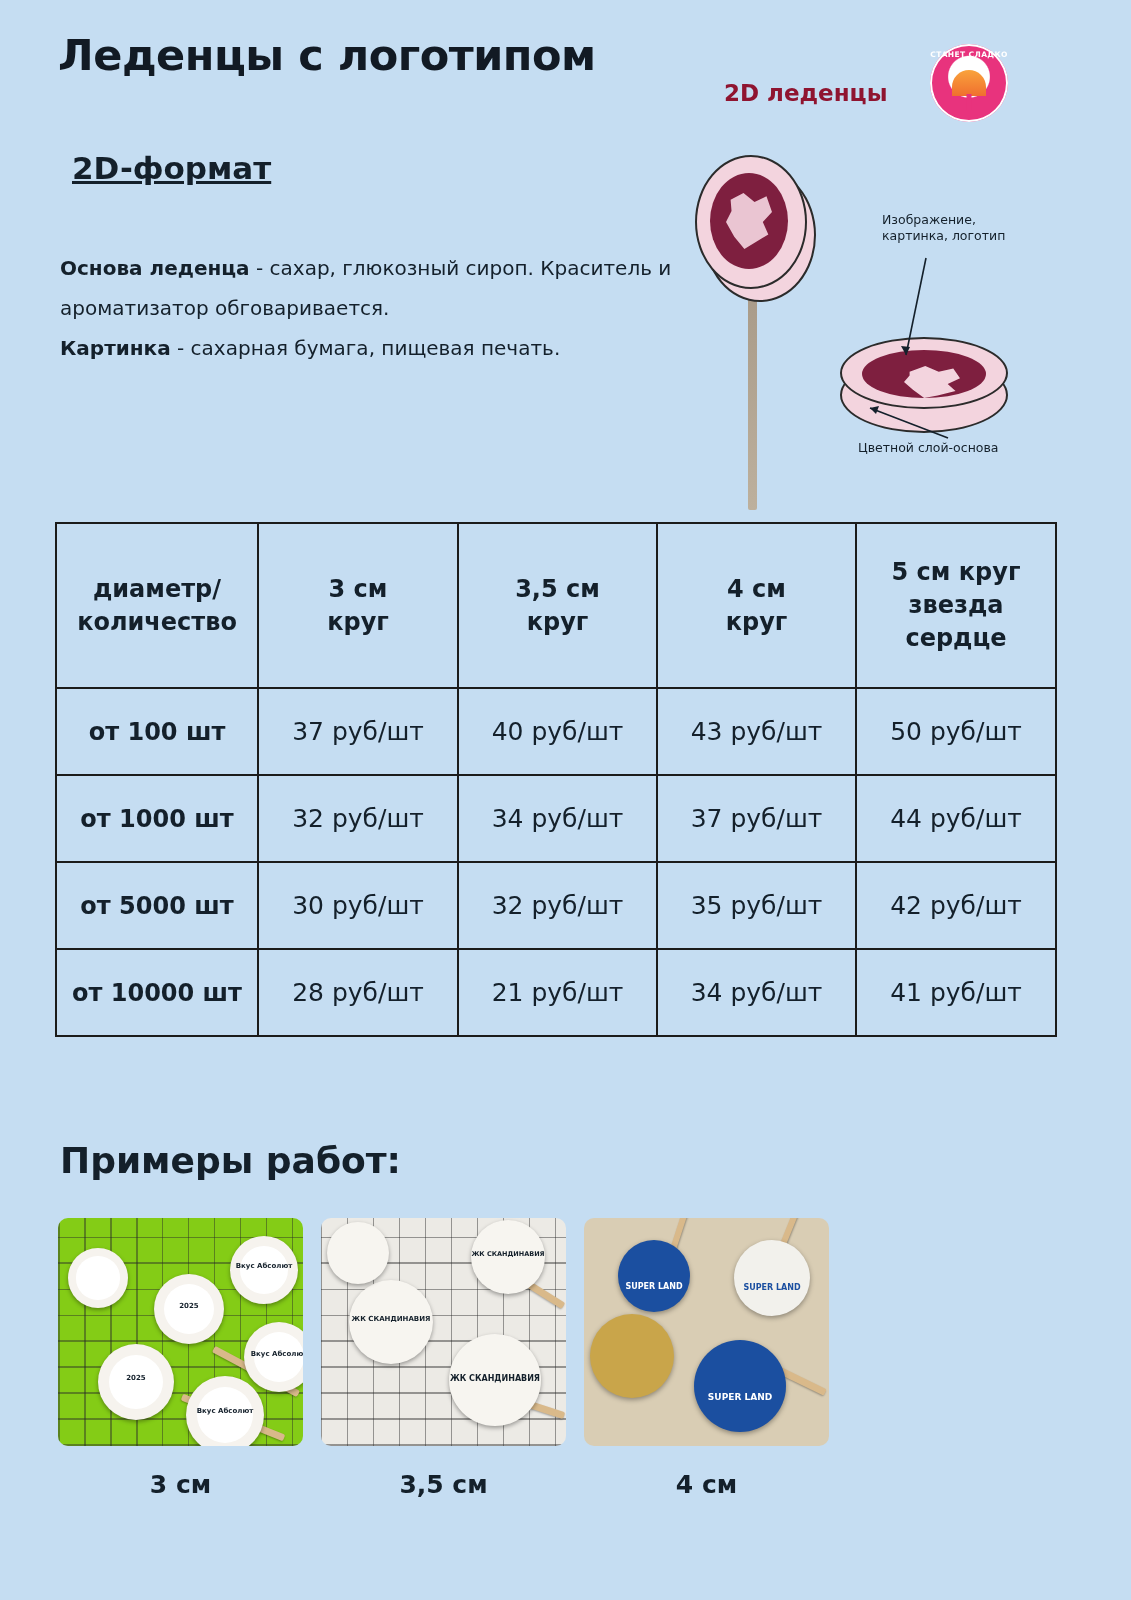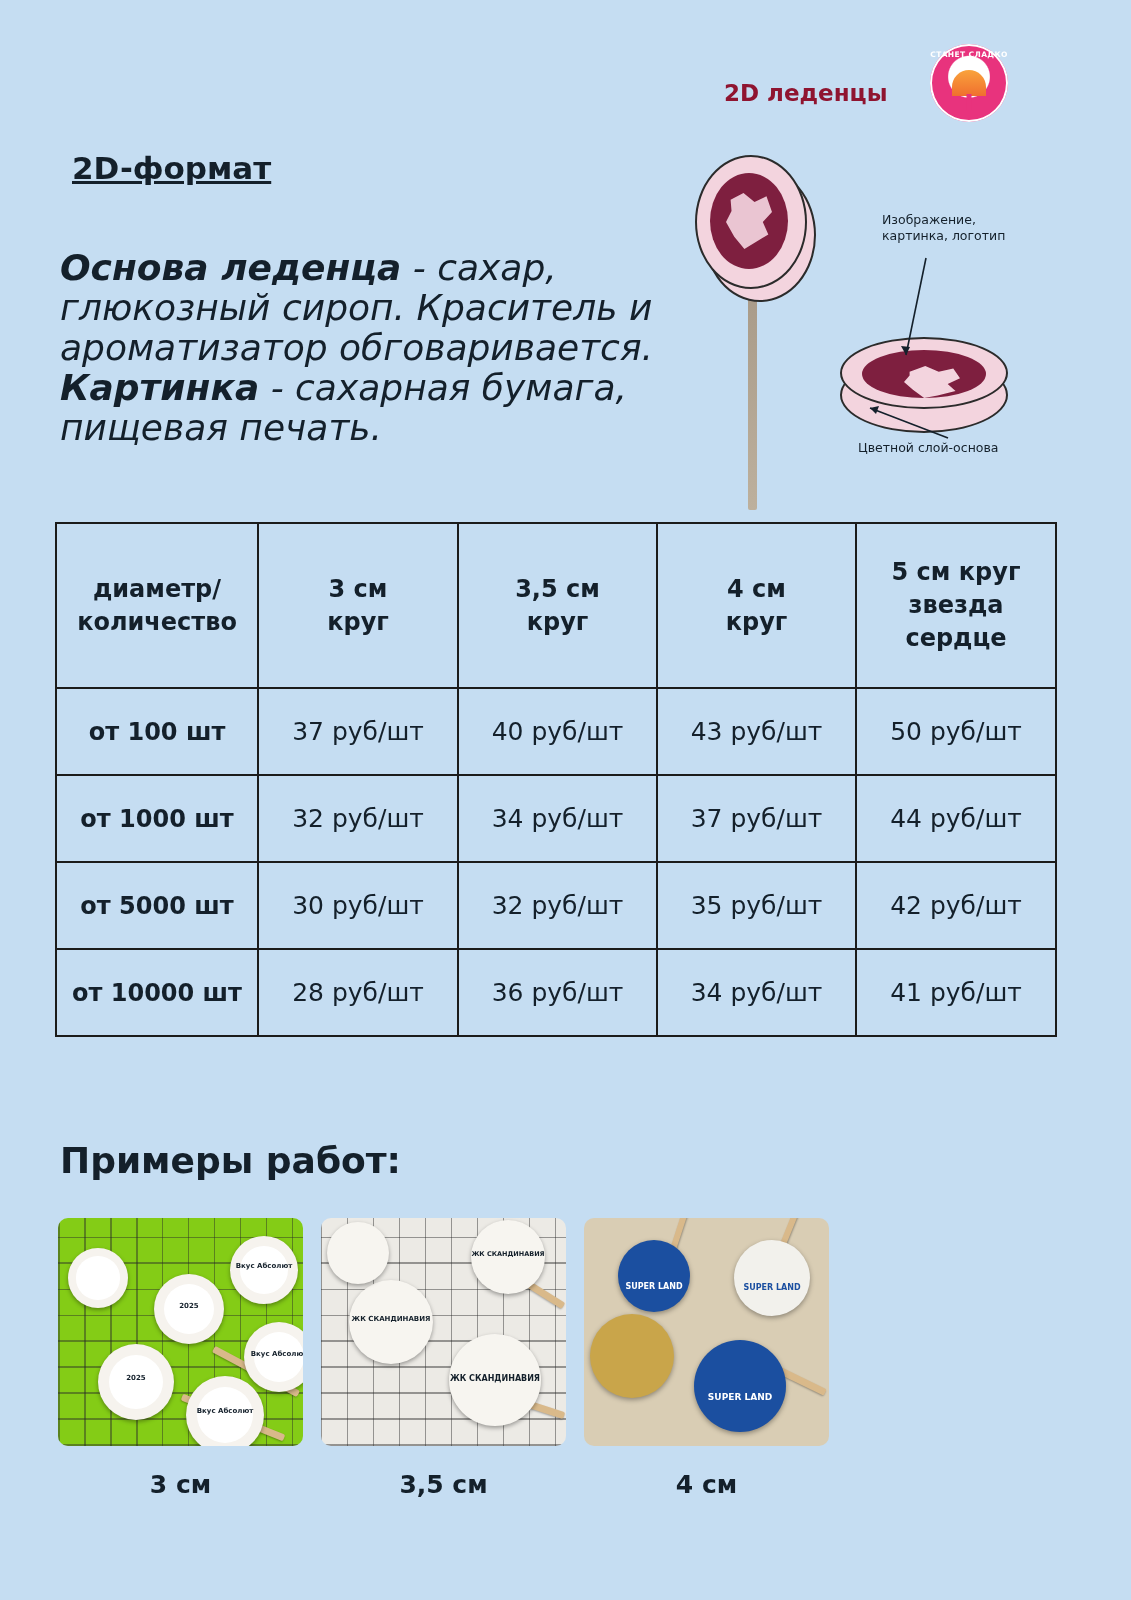--- a/index.html
+++ b/index.html
@@ -86,23 +86,22 @@
     top: 150px;
     font-size: 31px;
     font-weight: bold;
     text-decoration: underline;
   }
   .desc {
     position: absolute;
     left: 60px;
     top: 248px;
     width: 620px;
-    font-size: 36px;
+    font-size: 20px;
     line-height: 40px;
-    font-style: italic;
   }
 
   
   .illu { position: absolute; left: 680px; top: 140px; width: 440px; height: 380px; }
   .lolli-stick {
     position: absolute;
     left: 68px;
     top: 155px;
     width: 9px;
     height: 215px;
@@ -267,20 +266,21 @@
     background: #e03a2f;
     clip-path: polygon(50% 0%, 61% 35%, 98% 35%, 68% 57%, 79% 91%, 50% 70%, 21% 91%, 32% 57%, 2% 35%, 39% 35%);
     box-shadow: 0 2px 4px rgba(0,0,0,.3);
   }
   .star .disc { position:absolute; left:26%; top:30%; width:48%; height:48%; border-radius:50%; background:#f4f3ef; }
 </style>
 </head>
 <body>
 
 <div class="header">
+  <div class="main-title">Леденцы с логотипом</div>
   <div class="badge-2d">2D леденцы</div>
   <div class="logo-circle">
     <div class="logo-text">СТАНЕТ СЛАДКО</div>
     <div class="logo-sun"></div>
     <div class="logo-stick"></div>
   </div>
 </div>
 
 <div class="subtitle">2D-формат</div>
 
@@ -370,21 +370,21 @@
       <tr>
         <td class="rowhead">от 5000 шт</td>
         <td>30 руб/шт</td>
         <td>32 руб/шт</td>
         <td>35 руб/шт</td>
         <td>42 руб/шт</td>
       </tr>
       <tr>
         <td class="rowhead">от 10000 шт</td>
         <td>28 руб/шт</td>
-        <td>36 руб/шт</td>
+        <td>21 руб/шт</td>
         <td>34 руб/шт</td>
         <td>41 руб/шт</td>
       </tr>
     </tbody>
   </table>
 </div>
 
 <div class="examples-title">Примеры работ:</div>
 
 <div class="gallery">

